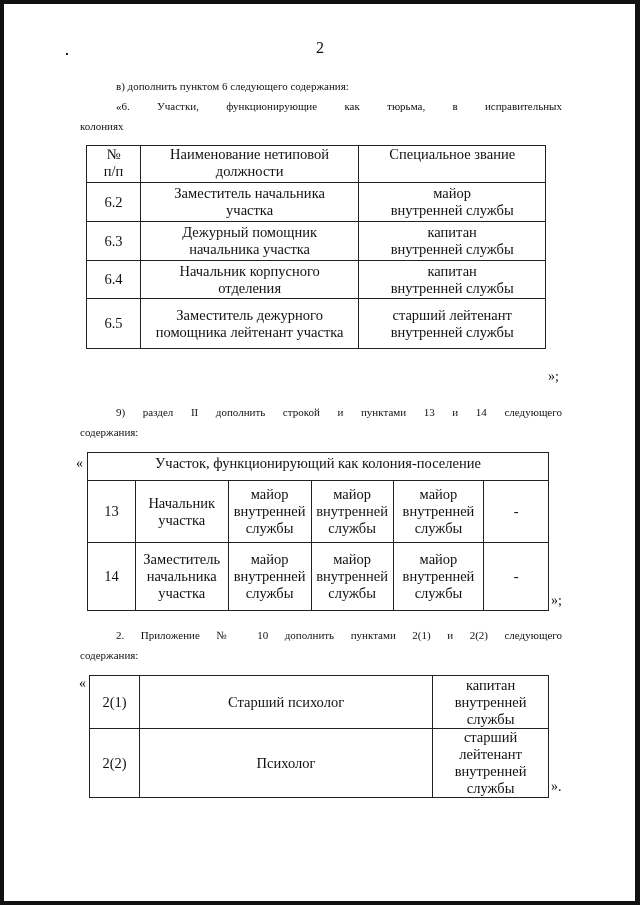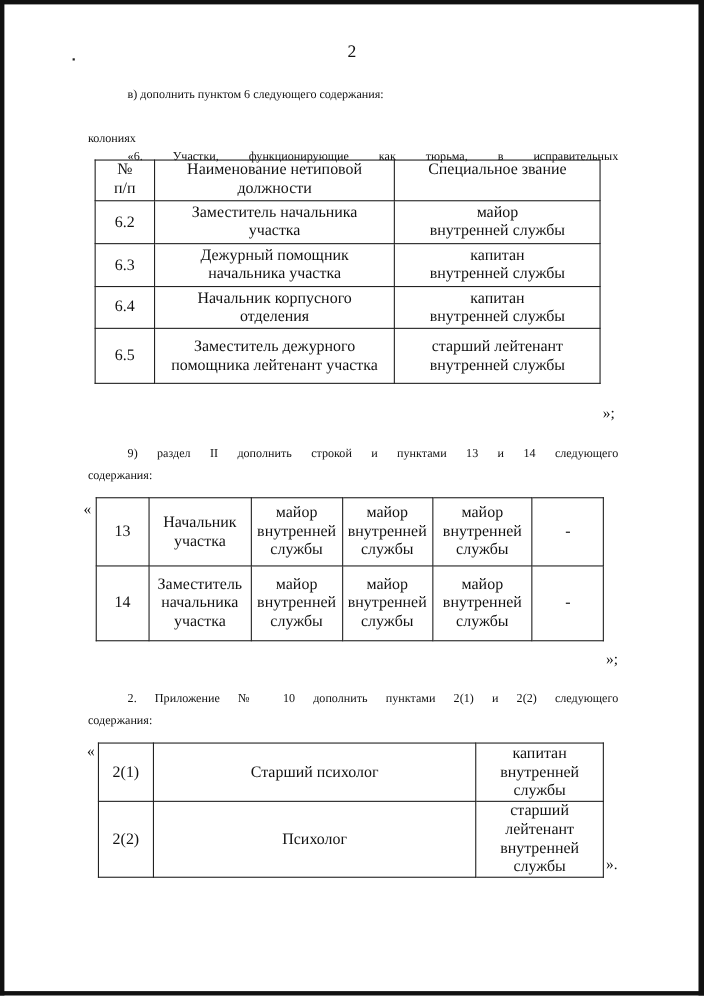--- a/index.html
+++ b/index.html
@@ -28,21 +28,21 @@
 
 <div class="edge-top"></div>
 <div class="edge-left"></div>
 <div class="edge-right"></div>
 <div class="edge-bottom"></div>
 <div class="dot"></div>
 
 <div class="page-num">2</div>
 
 <div class="p" style="left:116px; top:77px;">в) дополнить пунктом 6 следующего содержания:</div>
-<div class="p just" style="left:116px; top:97px; width:446px;margin-top:36px;">«6. Участки, функционирующие как тюрьма, в исправительных</div>
+<div class="p just" style="left:116px; top:97px; width:446px;">«6. Участки, функционирующие как тюрьма, в исправительных</div>
 <div class="p" style="left:80px; top:117px;font-family:Liberation Serif, serif;">колониях</div>
 
 <table style="left:86px; top:145px; width:460px;">
   <colgroup>
       <col style="width:54px">
       <col style="width:219px">
       <col style="width:187px">
     </colgroup>
   <tbody>
       <tr class="hdr" style="height:37px;">
@@ -81,20 +81,23 @@
 <table style="left:87px; top:452px; width:462px;">
   <colgroup>
       <col style="width:48px">
       <col style="width:93px">
       <col style="width:83px">
       <col style="width:82px">
       <col style="width:91px">
       <col style="width:65px">
     </colgroup>
   <tbody>
+      <tr style="height:28px;">
+    <td colspan="6" style="vertical-align:top; padding-top:2px;">Участок, функционирующий как колония-поселение</td>
+  </tr>
   <tr style="height:62px;">
     <td>13</td>
     <td><span>Начальник</span><br><span>участка</span></td>
     <td><span>майор</span><br><span>внутренней</span><br><span>службы</span></td>
     <td><span>майор</span><br><span>внутренней</span><br><span>службы</span></td>
     <td><span>майор</span><br><span>внутренней</span><br><span>службы</span></td>
     <td>-</td>
   </tr>
   <tr style="height:68px;">
     <td>14</td>

